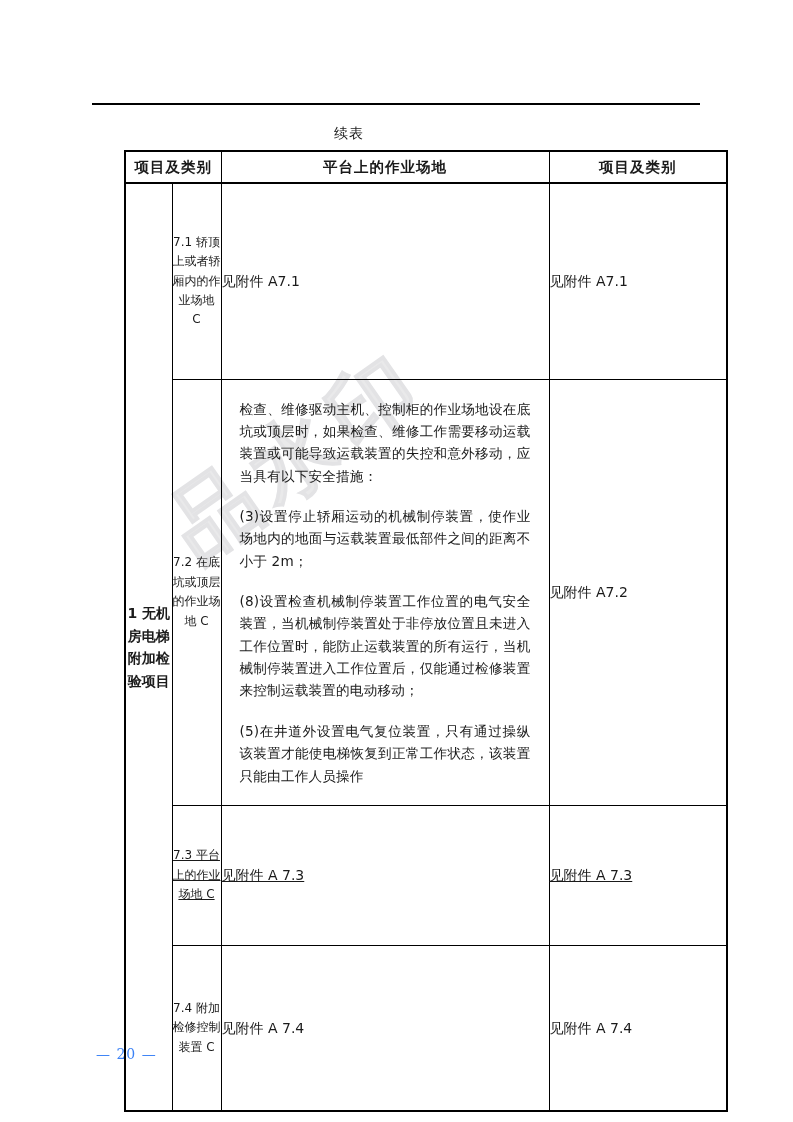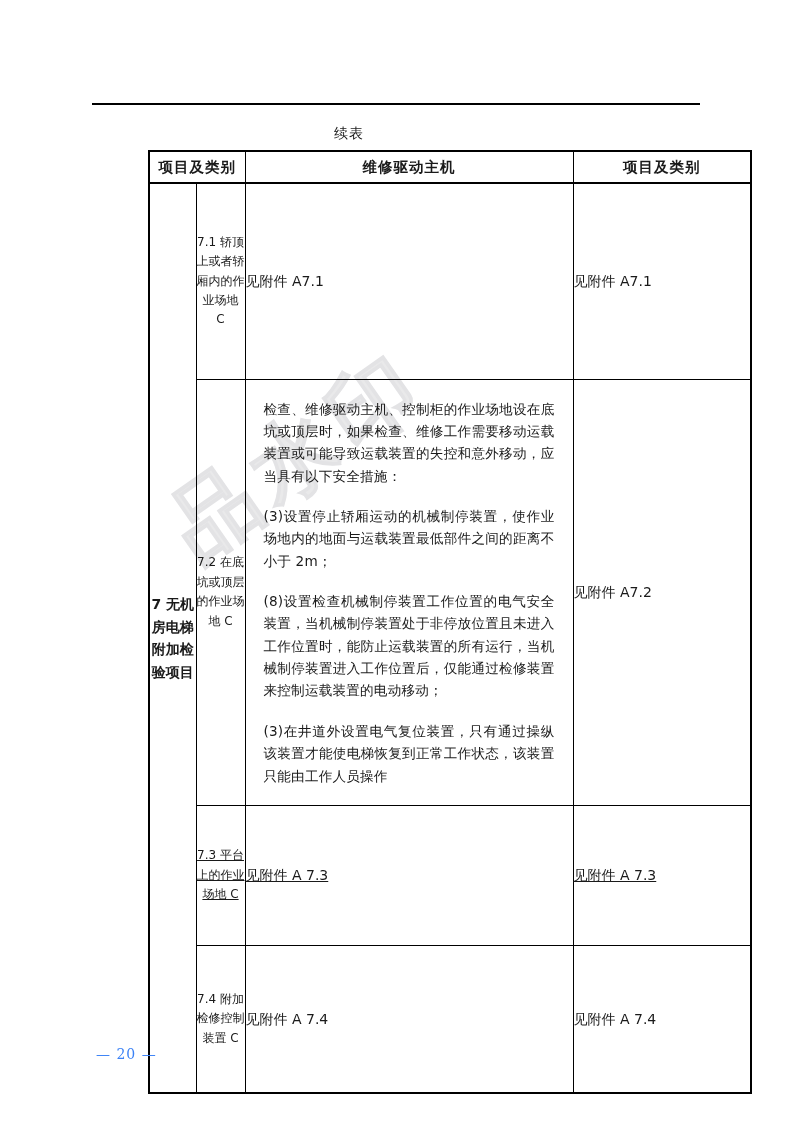--- a/index.html
+++ b/index.html
@@ -66,21 +66,21 @@
     font-family: "DejaVu Serif", "Liberation Serif", serif;
     font-size: 14px;
     color: #1a1a1a;
     letter-spacing: 1px;
     z-index: 6;
   }
 
   
   .tbl-wrap {
     position: absolute;
-    left: 112px;
+    left: 88px;
     top: 150px;
     width: 602px;
     z-index: 6;
     padding-left: 36px;
   }
   table.doc-table {
     border-collapse: collapse;
     width: 602px;
     table-layout: fixed;
     background: transparent;
@@ -146,21 +146,21 @@
   }
   .method-cell {
     font-size: 14px;
     padding-left: 12px;
     line-height: 1.6;
   }
 
   .h-71 { height: 196px; }
   .h-72 { height: 344px; }
   .h-73 { height: 140px; text-decoration: underline; }
-  .h-74 { height: 148px; }
+  .h-74 { height: 166px; }
 
   .footer {
     position: absolute;
     left: 96px;
     top: 1046px;
     font-family: "DejaVu Serif", "Liberation Serif", serif;
     font-size: 14px;
     letter-spacing: 1px;
     color: #3b82f6;
     z-index: 6;
@@ -183,40 +183,40 @@
     <table class="doc-table">
       <colgroup>
         <col class="col-cat">
         <col class="col-item">
         <col class="col-req">
         <col class="col-meth">
       </colgroup>
       <thead>
         <tr>
           <th colspan="2">项目及类别</th>
-          <th>维修驱动主机</th>
+          <th>平台上的作业场地</th>
           <th>项目及类别</th>
         </tr>
       </thead>
       <tbody>
 
         <tr class="h-71">
-          <td rowspan="4" class="cat-cell">7 无机房电梯附加检验项目</td>
+          <td rowspan="4" class="cat-cell">1 无机房电梯附加检验项目</td>
           <td class="stack">7.1 轿顶上或者轿厢内的作业场地 C</td>
           <td class="center-note">见附件 A7.1</td>
           <td class="method-cell">见附件 A7.1</td>
         </tr>
 
         <tr class="h-72">
           <td class="stack">7.2 在底坑或顶层的作业场地 C</td>
           <td class="body-text">
             <p>检查、维修驱动主机、控制柜的作业场地设在底坑或顶层时，如果检查、维修工作需要移动运载装置或可能导致运载装置的失控和意外移动，应当具有以下安全措施：</p>
             <p>(3)设置停止轿厢运动的机械制停装置，使作业场地内的地面与运载装置最低部件之间的距离不小于 2m；</p>
             <p>(8)设置检查机械制停装置工作位置的电气安全装置，当机械制停装置处于非停放位置且未进入工作位置时，能防止运载装置的所有运行，当机械制停装置进入工作位置后，仅能通过检修装置来控制运载装置的电动移动；</p>
-            <p>(3)在井道外设置电气复位装置，只有通过操纵该装置才能使电梯恢复到正常工作状态，该装置只能由工作人员操作</p>
+            <p>(5)在井道外设置电气复位装置，只有通过操纵该装置才能使电梯恢复到正常工作状态，该装置只能由工作人员操作</p>
           </td>
           <td class="method-cell">见附件 A7.2</td>
         </tr>
 
         <tr class="h-73">
           <td class="stack">7.3 平台上的作业场地 C</td>
           <td class="center-note">见附件 A 7.3</td>
           <td class="method-cell">见附件 A 7.3</td>
         </tr>
 

